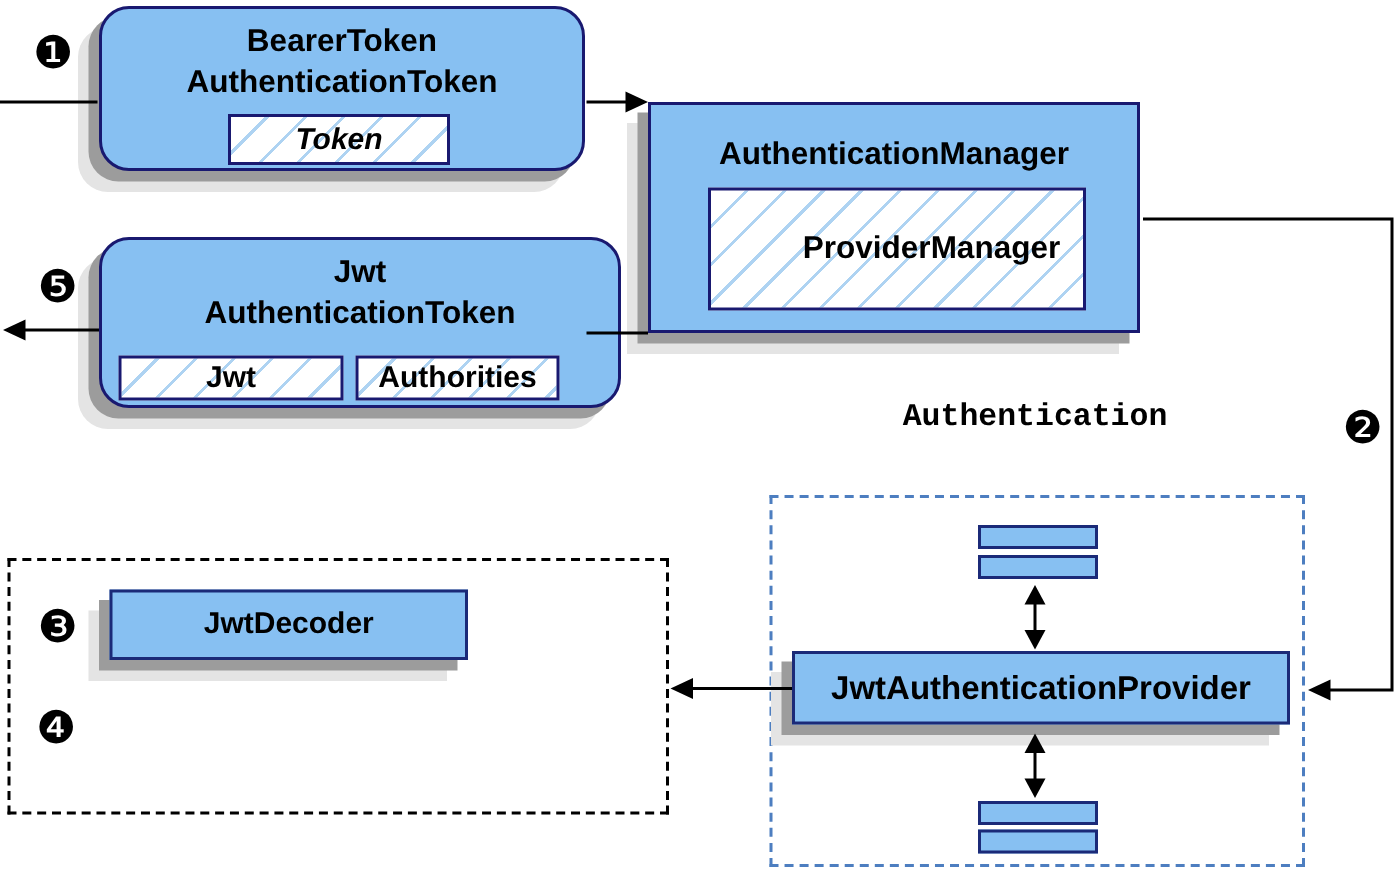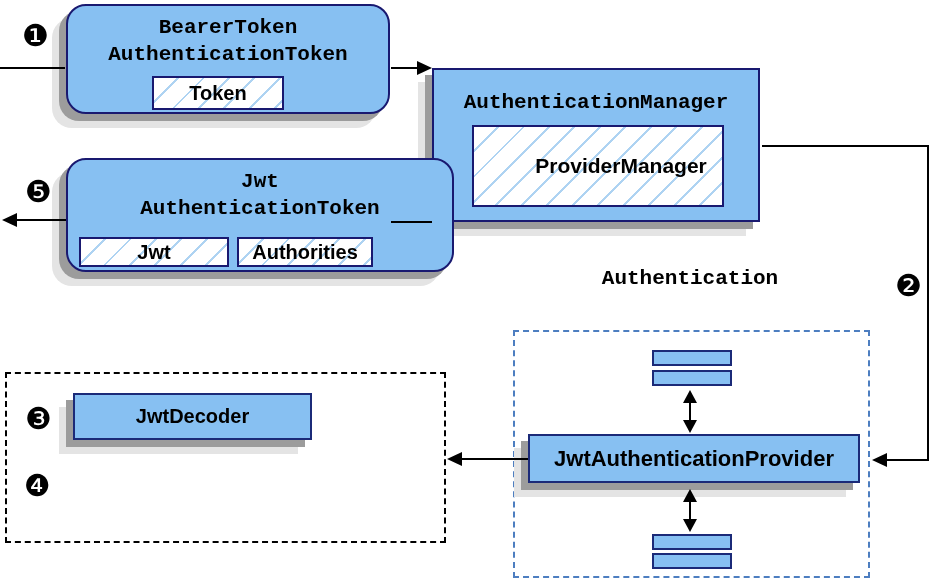--- a/index.html
+++ b/index.html
@@ -7,21 +7,21 @@
   #canvas {
     position:relative; width:932px; height:584px; background:#ffffff;
     font-family:"Liberation Sans", sans-serif; font-weight:bold; color:#000;
     overflow:hidden;
   }
   .node {
     position:absolute; background:#87C0F2; border:2px solid #191970;
     box-shadow:-7px 7px 0 0 #9c9c9c, -14px 14px 0 0 #e4e4e4;
   }
   .rounded { border-radius:20px; }
-  .node-title { text-align:center; font-size:21px; line-height:1.28; padding-top:9px;font-family:Liberation Mono, monospace; }
+  .node-title { text-align:center; font-size:21px; line-height:1.28; padding-top:9px; }
   .node-title span { display:block; }
   .field {
     position:absolute; background:#ffffff; border:2px solid #191970;
     text-align:center; font-size:20px;
     background-image:repeating-linear-gradient(135deg, rgba(255,255,255,0) 0 16px, #aed3f2 16px 18px);
   }
   .hatch-big {
     background-image:repeating-linear-gradient(135deg, rgba(255,255,255,0) 0 22px, #a5cdf0 22px 24px);
   }
   .bar {
@@ -57,29 +57,29 @@
   <span class="badge" style="left:895px; top:271px;">❷</span>
   <span class="badge" style="left:25px; top:404px;">❸</span>
   <span class="badge" style="left:24px; top:471px;">❹</span>
   <span class="badge" style="left:25px; top:177px;">❺</span>
 
   <div class="node rounded" style="left:66px; top:4px; width:324px; height:110px;">
     <div class="node-title">
       <span>BearerToken</span>
       <span>AuthenticationToken</span>
     </div>
-    <div class="field" style="left:84px; top:70px; width:132px; height:34px; line-height:30px;">Token</div>
+    <div class="field" style="left:84px; top:70px; width:148px; height:34px; line-height:30px;font-style:italic;">Token</div>
   </div>
 
   <div class="node" style="left:432px; top:68px; width:328px; height:154px;">
     <div class="node-title" style="padding-top:20px;">AuthenticationManager</div>
     <div class="field" style="left:38px; top:55px; width:252px; height:82px; line-height:78px; font-size:21px;padding-left:46px;">ProviderManager</div>
   </div>
 
-  <div class="node rounded" style="left:66px; top:158px; width:388px; height:114px;">
+  <div class="node rounded" style="left:66px; top:158px; width:348px; height:114px;">
     <div class="node-title">
       <span>Jwt</span>
       <span>AuthenticationToken</span>
     </div>
     <div class="field" style="left:11px; top:77px; width:150px; height:30px; line-height:26px;">Jwt</div>
     <div class="field" style="left:169px; top:77px; width:136px; height:30px; line-height:26px;">Authorities</div>
   </div>
 
   <div class="group-title" style="left:555px; top:266px; width:270px;">
     <span>Authentication</span>

